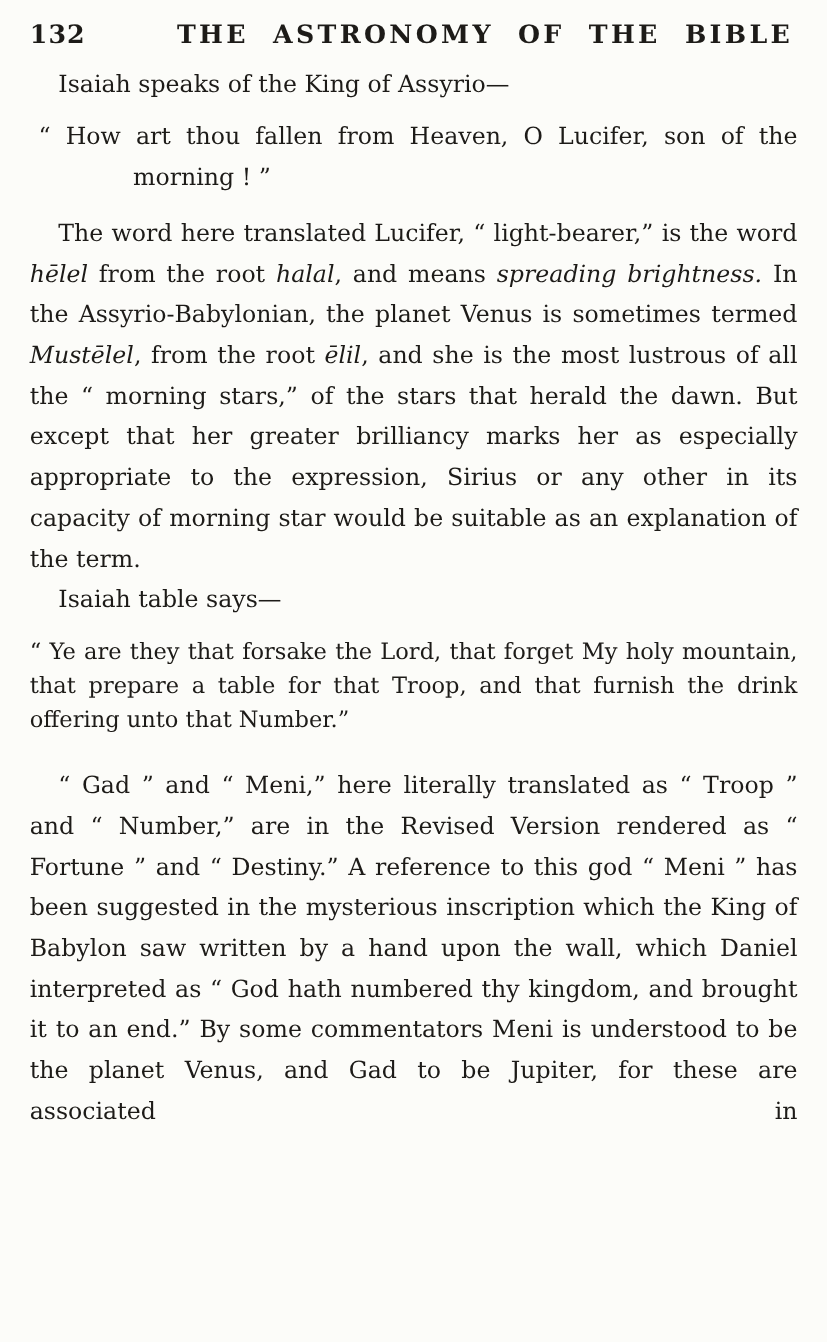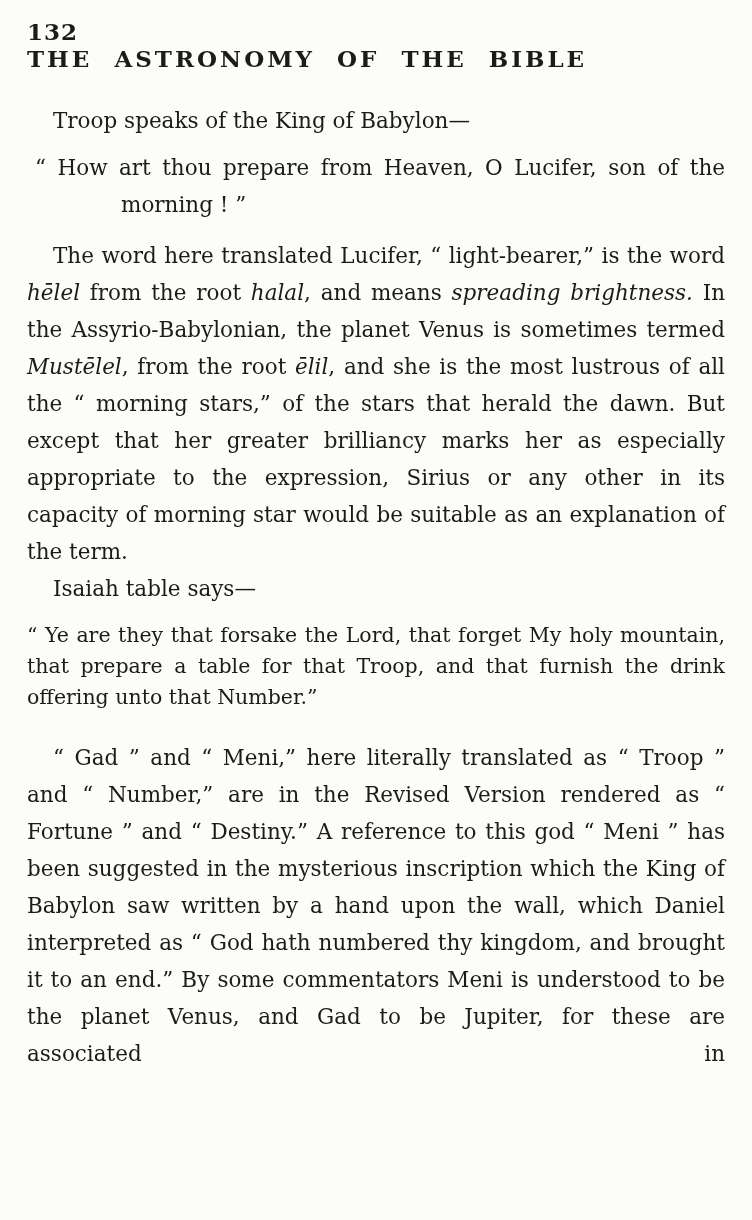--- a/index.html
+++ b/index.html
@@ -11,22 +11,21 @@
     background: #fcfcf9;
     color: #1d1b18;
     font-family: "DejaVu Serif", "Liberation Serif", serif;
     padding: 14px 27px 0 27px;
   }
   .running-head {
     display: flex;
     align-items: baseline;
     font-weight: 700;
     font-size: 23px;
-    margin: 4px 0 30px 0;
-    flex-direction: column;
+    margin: 4px 0 14px 0;
   }
   .page-number { letter-spacing: 1px; }
   .head-title {
     flex: 1;
     text-align: right;
     letter-spacing: 3px;
     word-spacing: 11px;
     padding-right: 4px;
   }
   .page-body p { hyphens: none; }
@@ -52,19 +51,19 @@
 </style>
 </head>
 <body>
 
 <header class="running-head">
   <span class="page-number">132</span>
   <span class="head-title">THE ASTRONOMY OF THE BIBLE</span>
 </header>
 
 <main class="page-body">
-    <p class="block paragraph indent"><span>Troop speaks of the King of Babylon—</span></p>
-    <p class="block quote-hanging"><span>“ How art thou prepare from Heaven, O Lucifer, son of the morning ! ”</span></p>
+    <p class="block paragraph indent"><span>Isaiah speaks of the King of Assyrio—</span></p>
+    <p class="block quote-hanging"><span>“ How art thou fallen from Heaven, O Lucifer, son of the morning ! ”</span></p>
     <p class="block paragraph indent"><span>The word here translated Lucifer, “ light-bearer,” is the word </span><em>hēlel</em><span> from the root </span><em>halal</em><span>, and means </span><em>spreading brightness.</em><span>  In the Assyrio-Babylonian, the planet Venus is sometimes termed </span><em>Mustēlel</em><span>, from the root </span><em>ēlil</em><span>, and she is the most lustrous of all the “ morning stars,” of the stars that herald the dawn.  But except that her greater brilliancy marks her as especially appropriate to the expression, Sirius or any other in its capacity of morning star would be suitable as an explanation of the term.</span></p>
     <p class="block paragraph indent"><span>Isaiah table says—</span></p>
     <p class="block quote-full"><span>“ Ye are they that forsake the Lord, that forget My holy mountain, that prepare a table for that Troop, and that furnish the drink offering unto that Number.”</span></p>
     <p class="block paragraph indent continues"><span>“ Gad ” and “ Meni,” here literally translated as “ Troop ” and “ Number,” are in the Revised Version rendered as “ Fortune ” and “ Destiny.”  A reference to this god “ Meni ” has been suggested in the mysterious inscription which the King of Babylon saw written by a hand upon the wall, which Daniel interpreted as “ God hath numbered thy kingdom, and brought it to an end.”  By some commentators Meni is understood to be the planet Venus, and Gad to be Jupiter, for these are associated in</span></p>
   </main>
 
 </body></html>

